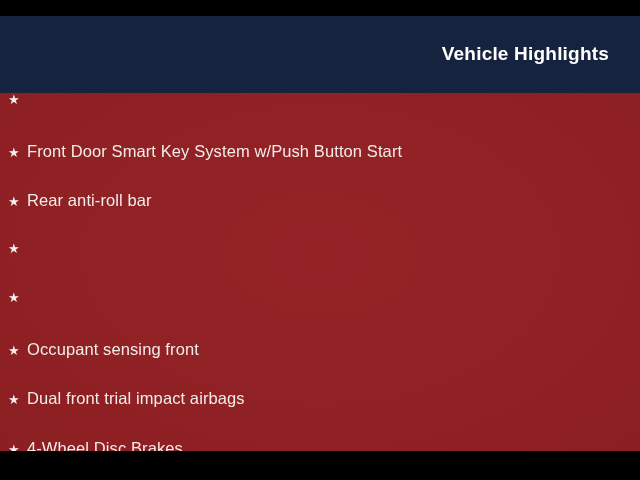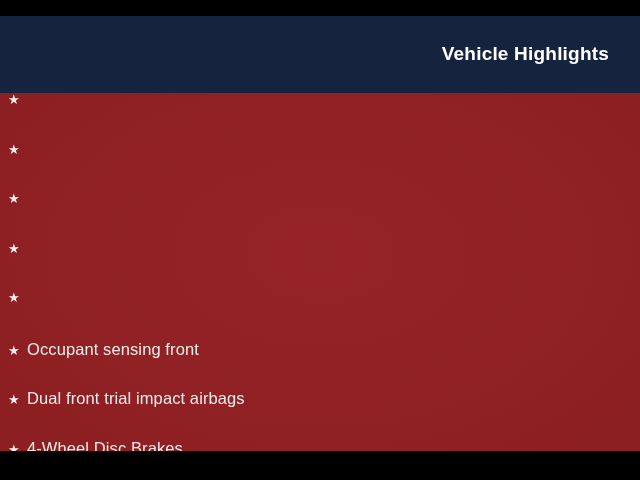--- a/index.html
+++ b/index.html
@@ -96,24 +96,26 @@
 
   <div id="body-panel">
     <ul id="highlights-list">
 
       <li class="highlight-item">
         <span class="star-icon">★</span>
       </li>
 
       <li class="highlight-item">
         <span class="star-icon">★</span>
+        <span class="highlight-label">Front Door Smart Key System w/Push Button Start</span>
       </li>
 
       <li class="highlight-item">
         <span class="star-icon">★</span>
+        <span class="highlight-label">Rear anti-roll bar</span>
       </li>
 
       <li class="highlight-item">
         <span class="star-icon">★</span>
       </li>
 
       <li class="highlight-item">
         <span class="star-icon">★</span>
       </li>
 

